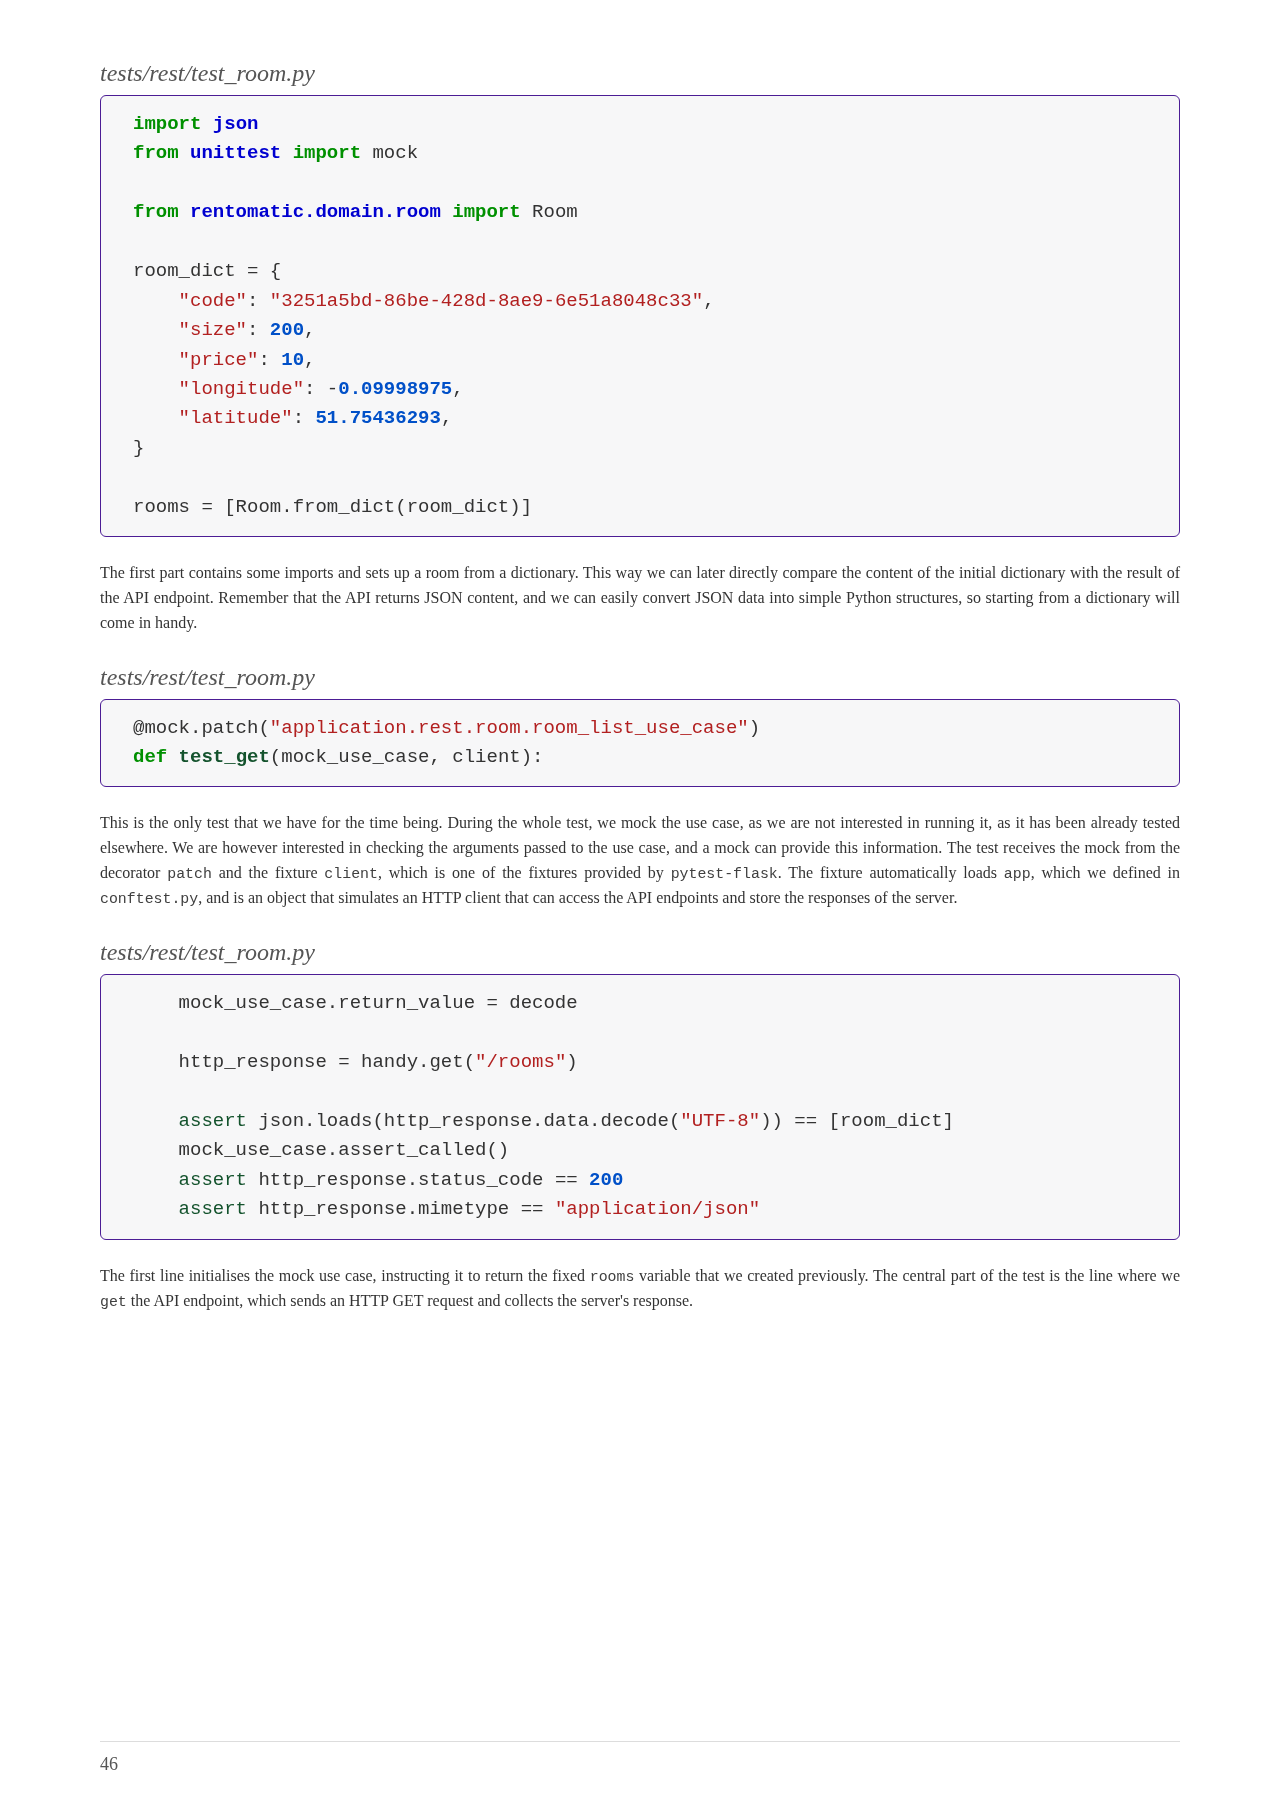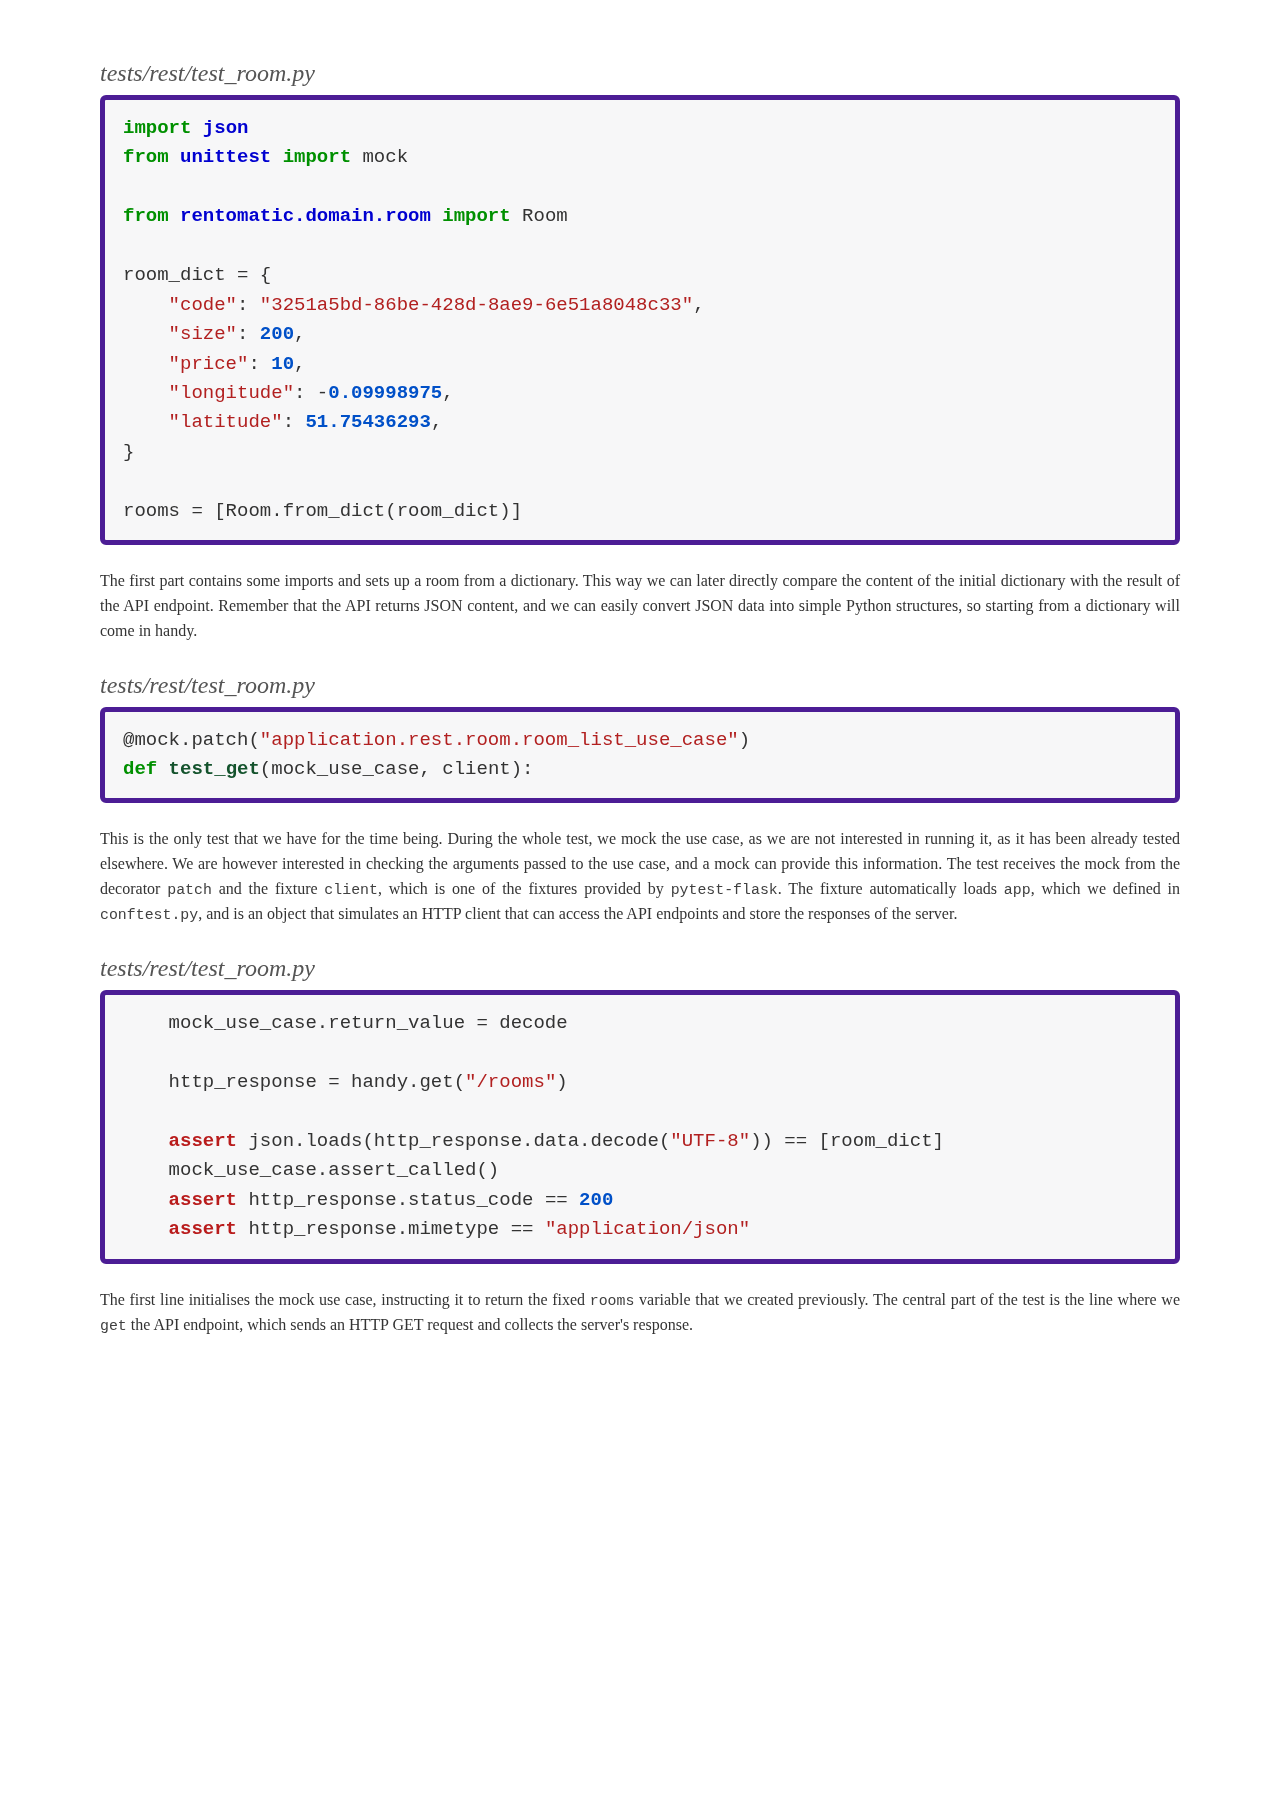--- a/index.html
+++ b/index.html
@@ -19,23 +19,23 @@
   }
   .file-path {
     font-style: italic;
     font-size: 24px;
     color: #555555;
     margin-bottom: 8px;
     margin-top: 28px;
   }
   .code-block {
     background: #f7f7f8;
-    border: 5px solid #4c1d95;
+    border: 1px solid #4c1d95;
     border-radius: 6px;
-    padding: 14px 18px;
+    padding: 14px 32px;
     font-family: 'Consolas', 'Menlo', 'Courier New', monospace;
     font-size: 19px;
     line-height: 1.55;
     white-space: pre;
     color: #333333;
     overflow-x: auto;
     margin-bottom: 24px;
   }
   .paragraph {
     font-size: 16px;
@@ -45,21 +45,21 @@
     margin-bottom: 10px;
   }
   .inline-code {
     font-family: 'Consolas', 'Menlo', 'Courier New', monospace;
     color: #404040;
     font-size: 0.93em;
   }
   .kw-import { color: #009000; font-weight: bold; }
   .kw-from   { color: #009000; font-weight: bold; }
   .kw-def    { color: #009000; font-weight: bold; }
-  .kw-assert { color: #b91c1c; font-weight: bold; }
+  .kw-assert { color: #14532d; font-weight: normal; }
   .module    { color: #0000d0; font-weight: bold; }
   .func-name { color: #14532d; font-weight: bold; }
   .string    { color: #b22020; }
   .number    { color: #0050c8; font-weight: bold; }
   .plain     { color: #333333; }
   .page-number {
     position: absolute;
     left: 100px;
     bottom: 34px;
     font-size: 18px;
@@ -107,14 +107,15 @@
 
 <span class="plain">    http_response = handy.get(</span><span class="string">"/rooms"</span><span class="plain">)</span>
 
 <span class="kw-assert">    assert</span><span class="plain"> json.loads(http_response.data.decode(</span><span class="string">"UTF-8"</span><span class="plain">)) == [room_dict]</span>
 <span class="plain">    mock_use_case.assert_called()</span>
 <span class="kw-assert">    assert</span><span class="plain"> http_response.status_code == </span><span class="number">200</span>
 <span class="kw-assert">    assert</span><span class="plain"> http_response.mimetype == </span><span class="string">"application/json"</span></div>
 
   <p class="paragraph"><span>The first line initialises the mock use case, instructing it to return the fixed </span><span class="inline-code">rooms</span><span> variable that we created previously. The central part of the test is the line where we </span><span class="inline-code">get</span><span> the API endpoint, which sends an HTTP GET request and collects the server's response.</span></p>
 
+  <div class="page-number">46</div>
 
 </div>
 
 </body></html>

